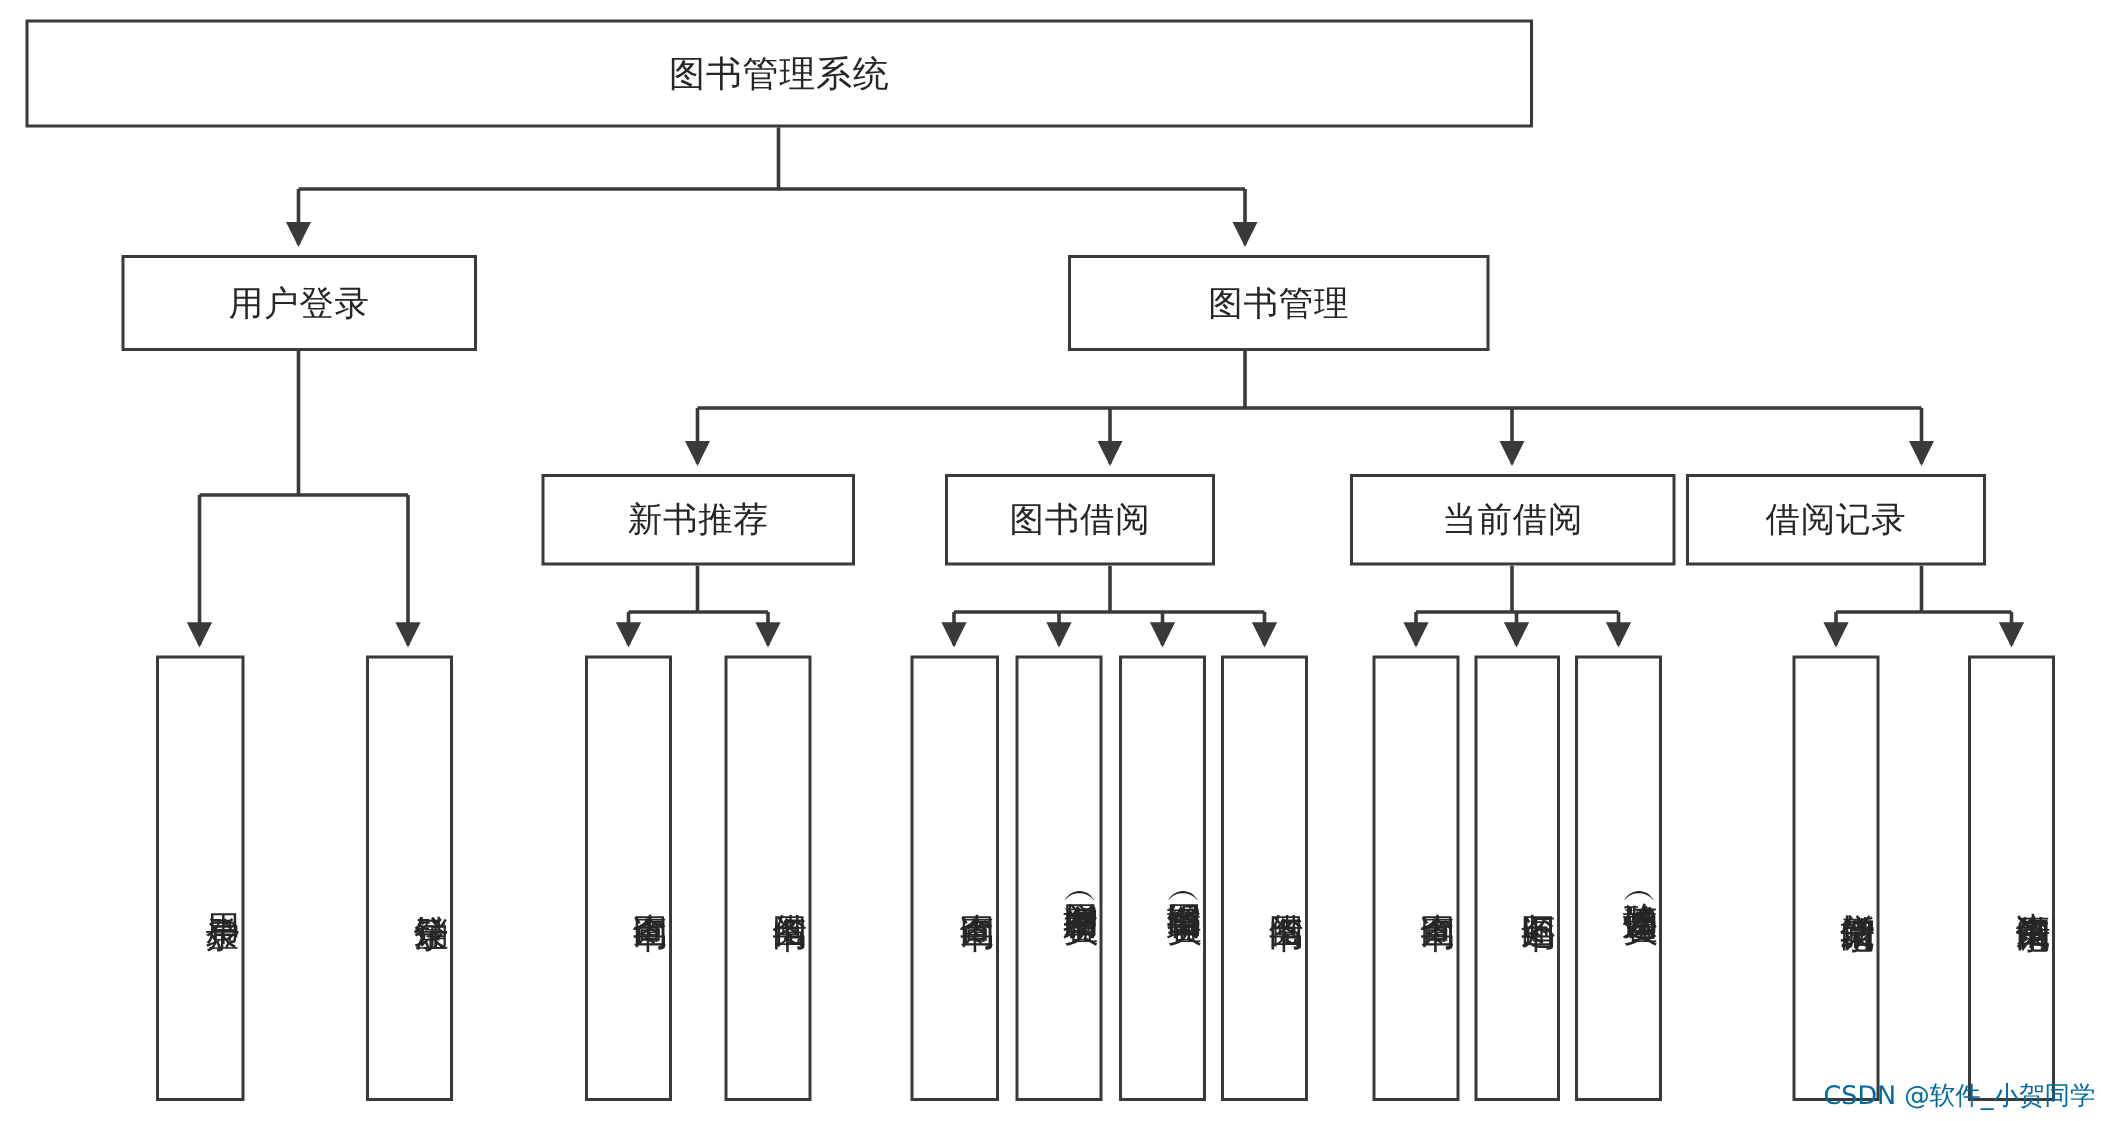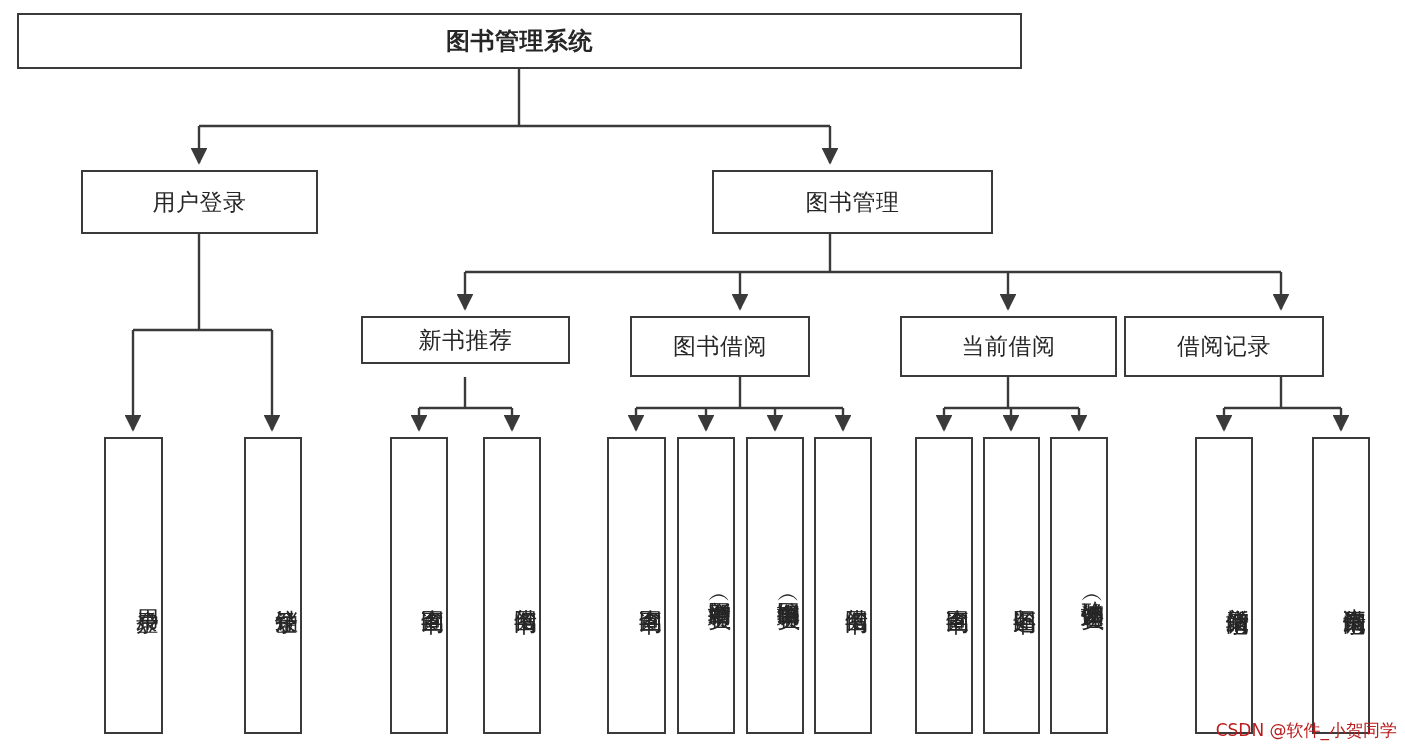--- a/index.html
+++ b/index.html
@@ -52,21 +52,21 @@
     top: 0;
     width: 1405px;
     height: 747px;
     pointer-events: none;
   }
   .watermark {
     position: absolute;
     right: 8px;
     bottom: 5px;
     font-size: 17px;
-    color: #b91c1c;
+    color: #0369a1;
     white-space: nowrap;
     font-family: "DejaVu Sans", "Liberation Sans", sans-serif;
   }
 </style>
 </head>
 <body>
 
 <div id="canvas">
 
   <svg id="wires" viewBox="0 0 1405 747" width="1405" height="747">
@@ -112,26 +112,26 @@
       <path d="M 1011 408 L 1011 430" marker-end="url(#arrow)"></path>
       <path d="M 1079 408 L 1079 430" marker-end="url(#arrow)"></path>
 
       <path d="M 1281 377 L 1281 408"></path>
       <path d="M 1224 408 L 1341 408"></path>
       <path d="M 1224 408 L 1224 430" marker-end="url(#arrow)"></path>
       <path d="M 1341 408 L 1341 430" marker-end="url(#arrow)"></path>
     </g>
   </svg>
 
-  <div class="node node-h node-root" style="left:17px; top:13px; width:1005px; height:56px;font-weight:bold;">图书管理系统</div>
+  <div class="node node-h node-root" style="left:17px; top:13px; width:1005px; height:72px;">图书管理系统</div>
 
   <div class="node node-h" style="left:81px; top:170px; width:237px; height:64px;">用户登录</div>
   <div class="node node-h" style="left:712px; top:170px; width:281px; height:64px;">图书管理</div>
 
-  <div class="node node-h" style="left:361px; top:316px; width:209px; height:48px;">新书推荐</div>
+  <div class="node node-h" style="left:361px; top:316px; width:209px; height:61px;">新书推荐</div>
   <div class="node node-h" style="left:630px; top:316px; width:180px; height:61px;">图书借阅</div>
   <div class="node node-h" style="left:900px; top:316px; width:217px; height:61px;">当前借阅</div>
   <div class="node node-h" style="left:1124px; top:316px; width:200px; height:61px;">借阅记录</div>
 
   <div class="node node-v" style="left:104px; top:437px; width:59px; height:297px;">用户登录</div>
   <div class="node node-v" style="left:244px; top:437px; width:58px; height:297px;">注销登录</div>
 
   <div class="node node-v" style="left:390px; top:437px; width:58px; height:297px;">查询图书</div>
   <div class="node node-v" style="left:483px; top:437px; width:58px; height:297px;">借阅图书</div>
 

